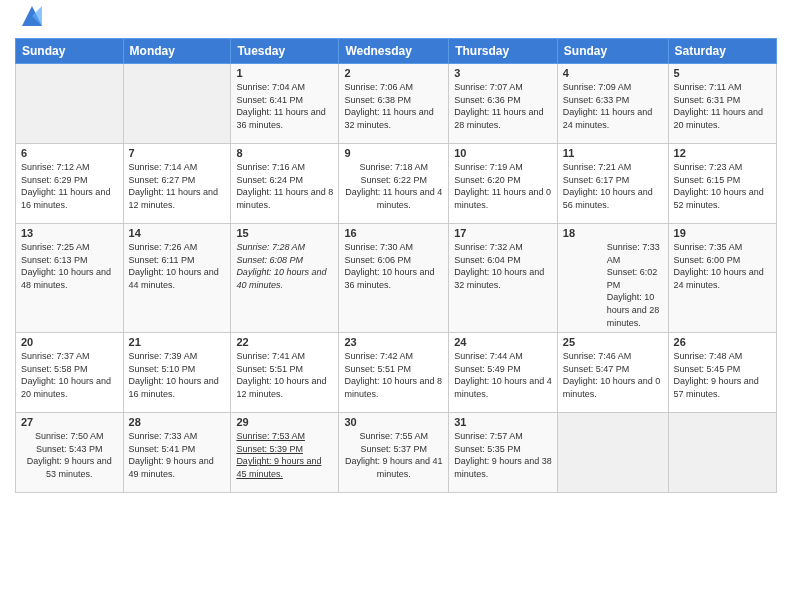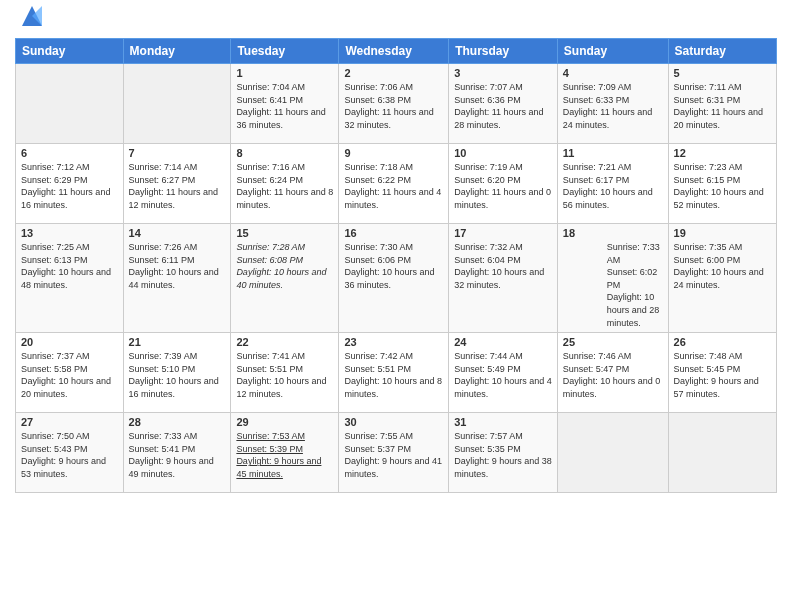--- a/index.html
+++ b/index.html
@@ -169,21 +169,21 @@
 Daylight: 11 hours and 12 minutes.</div>
           </td>
           <td>
             <span class="day-num">8</span>
             <div class="day-info" style="white-space: pre-line;">Sunrise: 7:16 AM
 Sunset: 6:24 PM
 Daylight: 11 hours and 8 minutes.</div>
           </td>
           <td>
             <span class="day-num">9</span>
-            <div class="day-info" style="white-space: pre-line;">Sunrise: 7:18 AM
+            <div class="day-info" style="white-space: pre-line; text-align: center;">Sunrise: 7:18 AM
 Sunset: 6:22 PM
 Daylight: 11 hours and 4 minutes.</div>
           </td>
           <td>
             <span class="day-num">10</span>
             <div class="day-info" style="white-space: pre-line;">Sunrise: 7:19 AM
 Sunset: 6:20 PM
 Daylight: 11 hours and 0 minutes.</div>
           </td>
           <td>
@@ -283,39 +283,39 @@
           <td>
             <span class="day-num">26</span>
             <div class="day-info" style="white-space: pre-line;">Sunrise: 7:48 AM
 Sunset: 5:45 PM
 Daylight: 9 hours and 57 minutes.</div>
           </td>
         </tr>
         <tr>
           <td>
             <span class="day-num">27</span>
-            <div class="day-info" style="white-space: pre-line;">Sunrise: 7:50 AM
+            <div class="day-info" style="white-space: pre-line; text-align: center;">Sunrise: 7:50 AM
 Sunset: 5:43 PM
 Daylight: 9 hours and 53 minutes.</div>
           </td>
           <td>
             <span class="day-num">28</span>
             <div class="day-info" style="white-space: pre-line;">Sunrise: 7:33 AM
 Sunset: 5:41 PM
 Daylight: 9 hours and 49 minutes.</div>
           </td>
           <td>
             <span class="day-num">29</span>
             <div class="day-info" style="white-space: pre-line; text-decoration: underline;">Sunrise: 7:53 AM
 Sunset: 5:39 PM
 Daylight: 9 hours and 45 minutes.</div>
           </td>
           <td>
             <span class="day-num">30</span>
-            <div class="day-info" style="white-space: pre-line;">Sunrise: 7:55 AM
+            <div class="day-info" style="white-space: pre-line; text-align: center;">Sunrise: 7:55 AM
 Sunset: 5:37 PM
 Daylight: 9 hours and 41 minutes.</div>
           </td>
           <td>
             <span class="day-num">31</span>
             <div class="day-info" style="white-space: pre-line;">Sunrise: 7:57 AM
 Sunset: 5:35 PM
 Daylight: 9 hours and 38 minutes.</div>
           </td>
           <td class="empty"></td>

